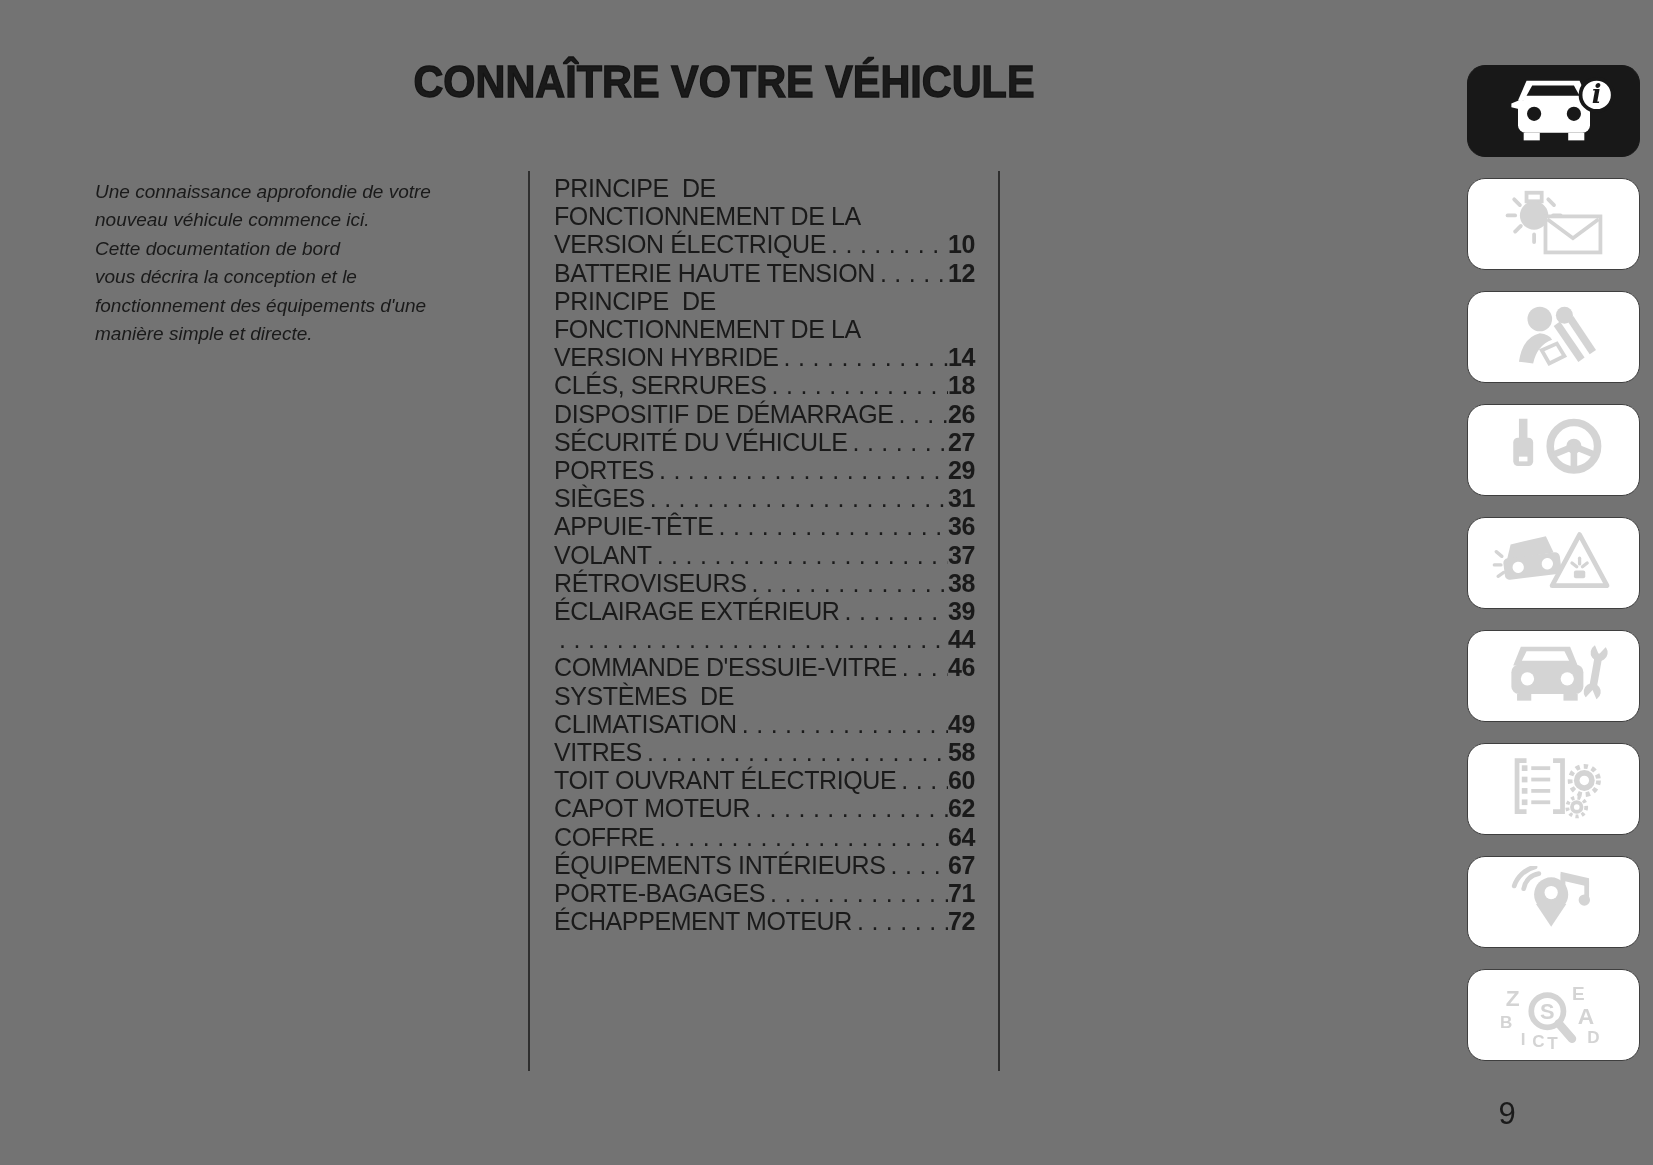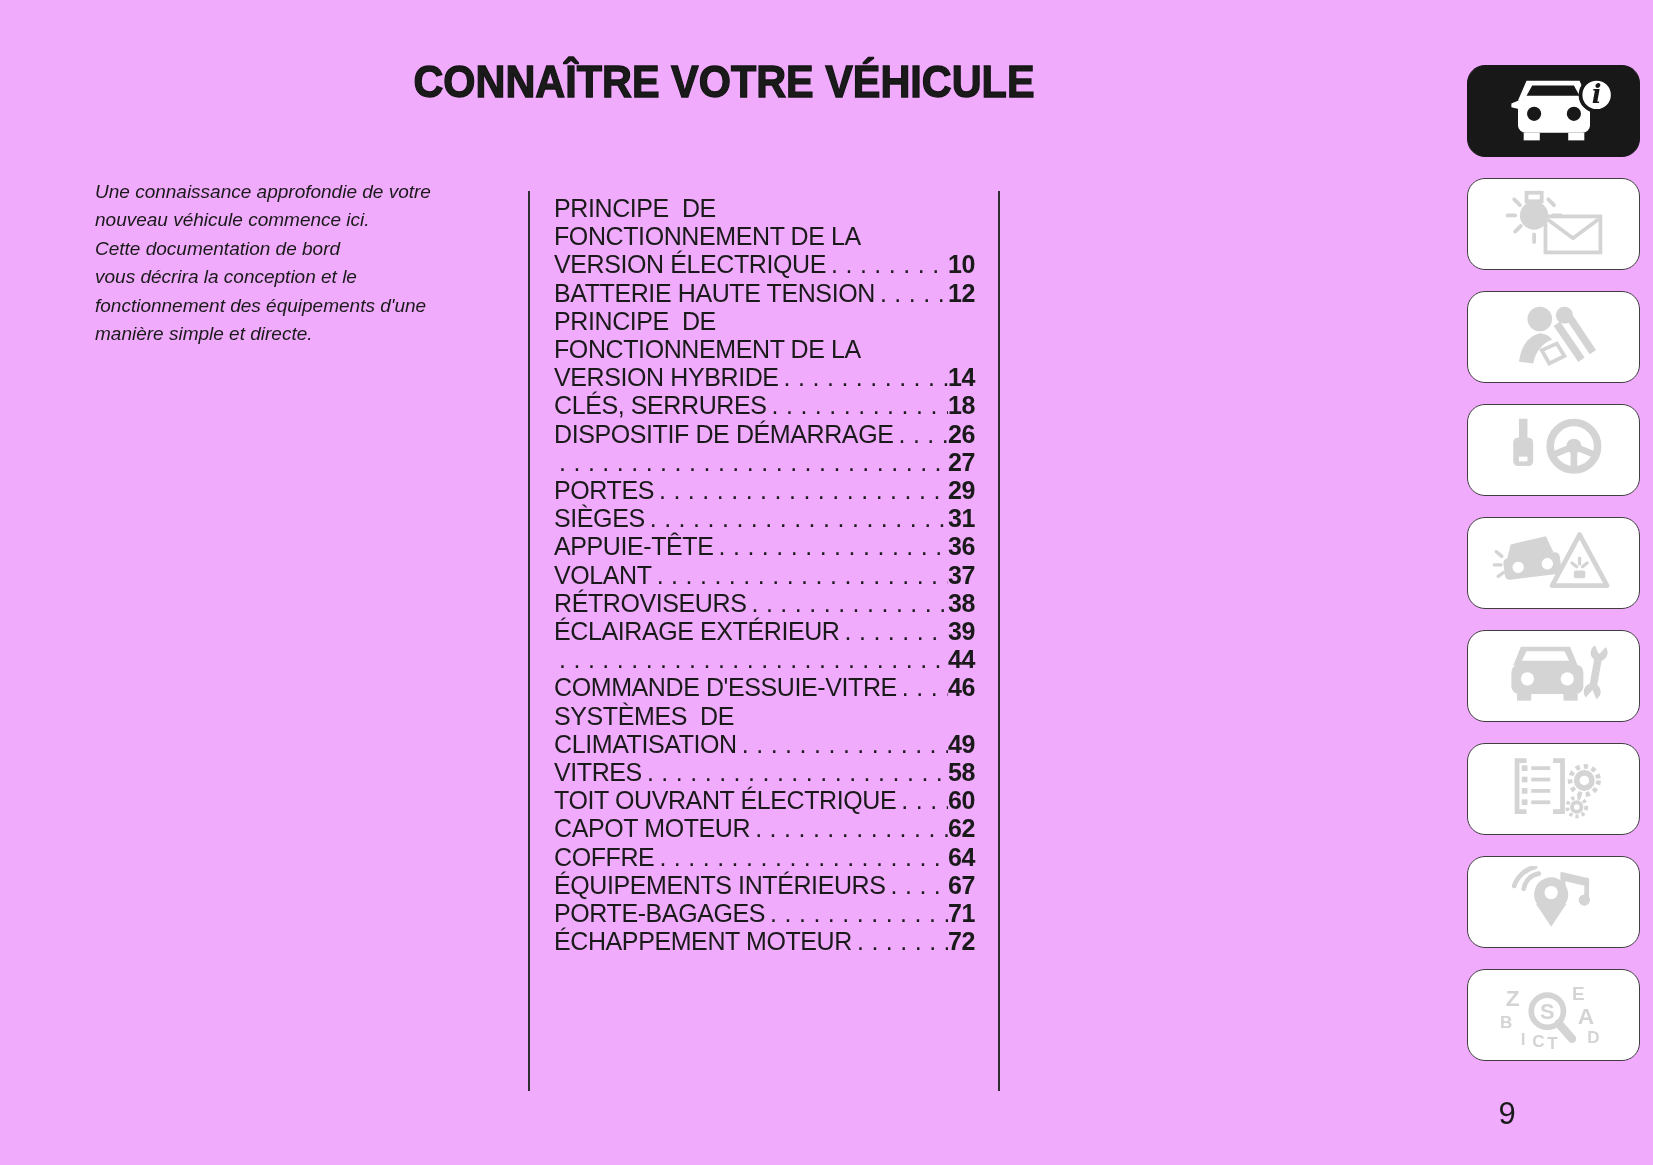--- a/index.html
+++ b/index.html
@@ -3,38 +3,38 @@
 <meta charset="utf-8">
 <style>
   :root{
     --text:#1a1a1a;
     --icon-gray:#d4d4d4;
     --tab-border:#3f3f3f;
     --tab-active-bg:#181818;
   }
   html,body{margin:0;padding:0;background:#fff;}
   .screen{
-    position:relative;width:1653px;height:1165px;background:#f0abfc;overflow:hidden;
+    position:relative;width:1653px;height:1165px;background:#737373;overflow:hidden;
     font-family:"Liberation Sans",sans-serif;color:var(--text);
   }
   
   .title{
     position:absolute;top:57px;left:174px;width:1100px;margin:0;
     text-align:center;font-size:45px;line-height:1.1;font-weight:bold;
     letter-spacing:0px;transform:scaleX(0.92);
     -webkit-text-stroke:1.3px #141414;
   }
   
   .intro{
     position:absolute;top:160px;left:77px;width:402px;margin:18px;
     font-style:italic;font-size:19px;line-height:28.4px;white-space:pre-line;
   }
   
   .toc{
-    position:absolute;top:191px;left:528px;width:472px;height:900px;
+    position:absolute;top:171px;left:528px;width:472px;height:900px;
     box-sizing:border-box;border-left:2px solid #2e2e2e;border-right:2px solid #2e2e2e;
     padding:3px 23px 0 24px;
     font-size:25px;line-height:28.2px;letter-spacing:-0.4px;
   }
   .toc-line{white-space:pre;}
   .toc-row{display:flex;align-items:center;}
   .toc-label{white-space:pre;}
   .dots{
     flex:1;overflow:hidden;white-space:nowrap;text-align:right;
     letter-spacing:7.5px;margin-left:5px;min-width:14px;
@@ -105,20 +105,21 @@
       </div>
       <div class="toc-entry">
         <div class="toc-row">
           <span class="toc-label">DISPOSITIF DE DÉMARRAGE</span>
           <span class="dots">............................................................</span>
           <span class="toc-page">26</span>
         </div>
       </div>
       <div class="toc-entry">
         <div class="toc-row">
+          <span class="toc-label">SÉCURITÉ DU VÉHICULE</span>
           <span class="dots">............................................................</span>
           <span class="toc-page">27</span>
         </div>
       </div>
       <div class="toc-entry">
         <div class="toc-row">
           <span class="toc-label">PORTES</span>
           <span class="dots">............................................................</span>
           <span class="toc-page">29</span>
         </div>

